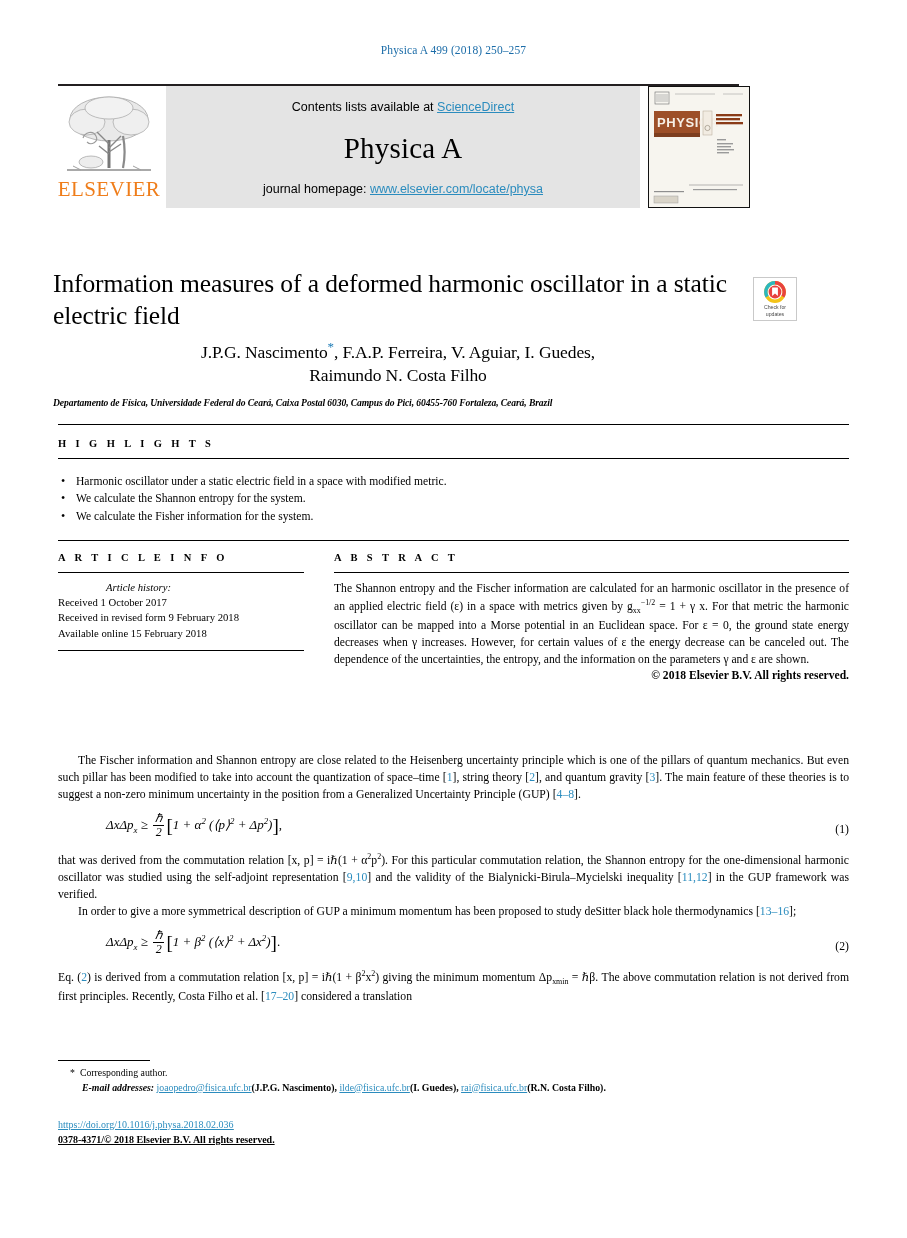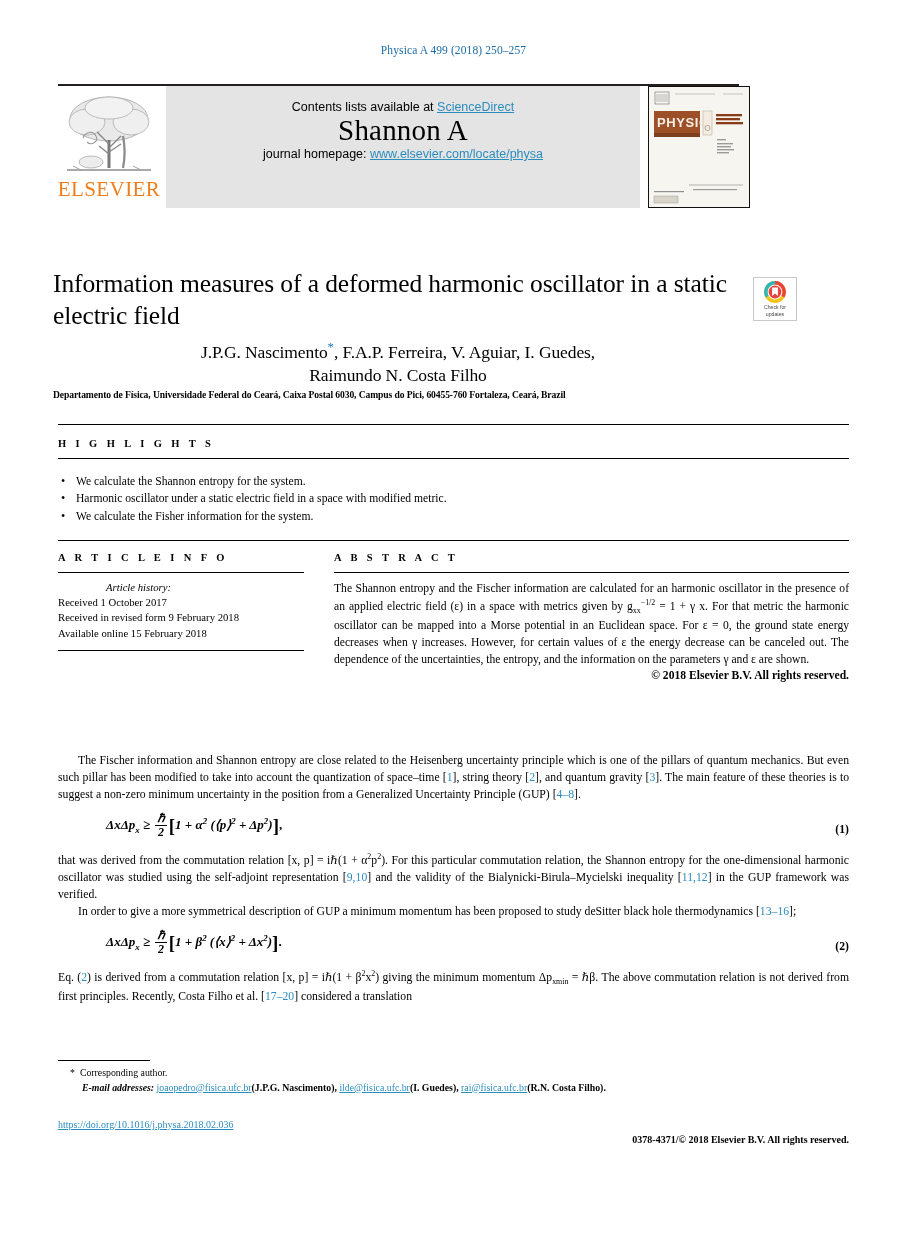--- a/index.html
+++ b/index.html
@@ -73,21 +73,21 @@
     margin-top: 1px;
     text-align: right;
   }
   .journal-band {
     flex: 1 1 auto;
     background: #e4e4e4;
     margin-left: 6px;
     margin-right: 0;
     display: flex;
     flex-direction: column;
-    justify-content: flex-start;
+    justify-content: space-between;
     align-items: center;
     padding: 14px 0 12px 0;
     box-sizing: border-box;
     width: 474px;
     max-width: 474px;
   }
   .contents-line {
     font-family: "Liberation Sans", sans-serif;
     font-size: 12.5px;
     color: #000;
@@ -135,23 +135,24 @@
     font-family: "Liberation Serif", serif;
     font-size: 17.5px;
     line-height: 1.33;
     margin-top: 6px;
     letter-spacing: -0.1px;
     text-align: center;
   }
   .authors .star { color: #1b7ab5; font-size: 13px; vertical-align: super; }
   .affiliation {
     font-family: "Liberation Serif", serif;
+    font-style: italic;
     font-weight: bold;
     font-size: 9.6px;
-    margin-top: 1px;
+    margin-top: 9px;
     letter-spacing: -0.1px;
   }
 
   .crossmark {
     position: absolute;
     top: 277px;
     left: 753px;
     width: 44px;
     height: 44px;
     border: 1px solid #c9c9c9;
@@ -268,21 +269,20 @@
     text-align: justify;
   }
   .body-col p { margin: 0; }
   .body-col p.indent { text-indent: 20px; }
   .ref { color: #2b8cbe; }
 
   .equation {
     position: relative;
     margin: 9px 0 9px 0;
     min-height: 30px;
-    font-weight: bold;
   }
   .eq-inner {
     margin-left: 48px;
     font-size: 13px;
     font-style: italic;
     font-family: "Liberation Serif", serif;
   }
   .eq-num {
     position: absolute;
     right: 0;
@@ -325,23 +325,24 @@
   .fn-emails .mail { color: #2b8cbe; font-style: normal; }
   .fn-emails .who { font-style: normal; font-weight: bold; }
   .fn-label { font-weight: bold; font-style: italic; }
   .doi-block {
     position: absolute;
     top: 1117px;
     left: 58px;
     width: 791px;
     font-size: 10px;
     line-height: 1.5;
+    text-decoration: underline;
   }
   .doi-link { color: #2b8cbe; }
-  .issn-line { font-weight: bold; text-align: right; }
+  .issn-line { font-weight: bold; }
 </style>
 </head>
 <body>
 
 <div class="page">
 
   <div class="running-head">Physica A 499 (2018) 250–257</div>
 
   <div class="masthead">
     <div class="masthead-rule"></div>
@@ -365,21 +366,21 @@
             </g>
           </svg>
         </div>
         <div class="elsevier-word">ELSEVIER</div>
       </div>
 
       <div class="journal-band">
         <div class="contents-line">
           <span>Contents lists available at </span><a class="sd-link" href="#">ScienceDirect</a>
         </div>
-        <div class="journal-title">Shannon A</div>
+        <div class="journal-title">Physica A</div>
         <div class="homepage-line">
           <span>journal homepage: </span><a class="hp-link" href="#">www.elsevier.com/locate/physa</a>
         </div>
       </div>
 
       <div class="cover-thumb">
         <svg viewBox="0 0 100 122" width="100" height="122" aria-hidden="true">
           <rect x="0" y="0" width="100" height="122" fill="#f7f5ef"></rect>
           <rect x="6" y="5" width="14" height="12" fill="none" stroke="#6b6b6b" stroke-width="0.6"></rect>
           <g stroke="#8d8d8d" stroke-width="0.6">
@@ -445,22 +446,22 @@
       <span>updates</span>
     </div>
   </div>
 
   <div class="hrule-thin" style="top:424px;"></div>
 
   <div class="highlights">
     <div class="sec-label">H I G H L I G H T S</div>
     <div class="rule-under-label"></div>
     <ul>
+      <li>Harmonic oscillator under a static electric field in a space with modified metric.</li>
       <li>We calculate the Shannon entropy for the system.</li>
-      <li>Harmonic oscillator under a static electric field in a space with modified metric.</li>
       <li>We calculate the Fisher information for the system.</li>
     </ul>
   </div>
 
   <div class="hrule-thin" style="top:540px;"></div>
 
   <div class="info-abs">
     <div class="col-info">
       <div class="sec-label">A R T I C L E    I N F O</div>
       <div class="rule-under-label"></div>

